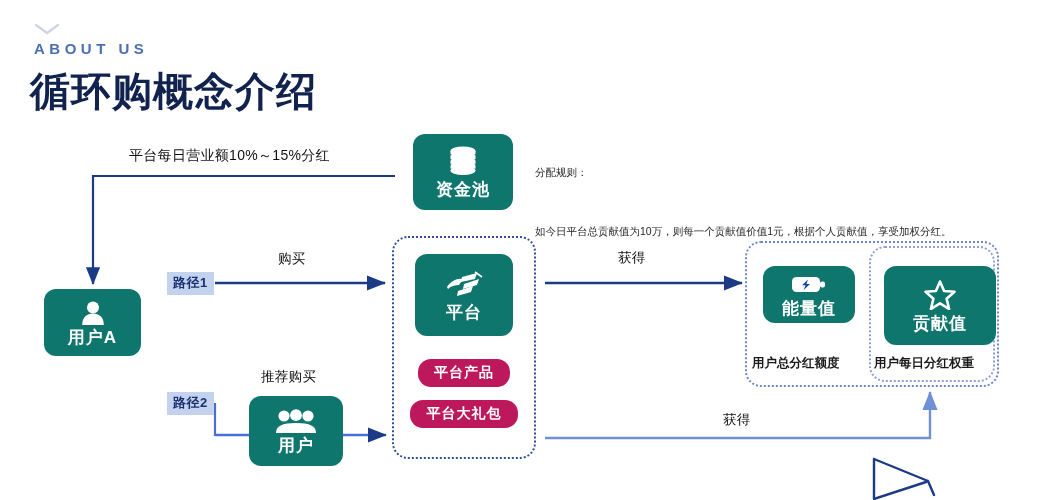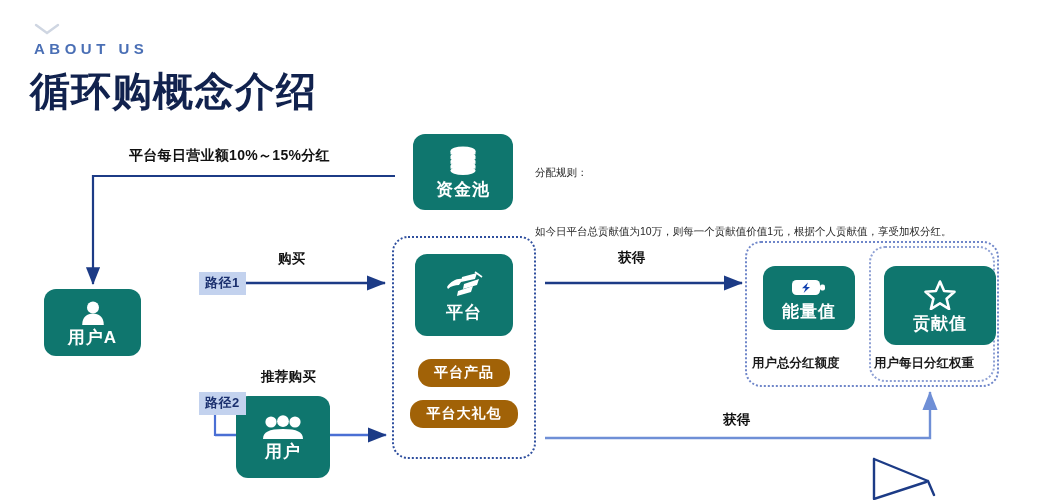--- a/index.html
+++ b/index.html
@@ -51,45 +51,45 @@
   
   #node-fund{left:413px;top:134px;width:100px;height:76px;}
   #node-fund .ico{margin-bottom:5px;}
   
   #node-usera{left:44px;top:289px;width:97px;height:67px;}
   #node-usera .ico{margin-bottom:3px;}
   
   #node-platform{left:415px;top:254px;width:98px;height:82px;}
   #node-platform .ico{margin-bottom:4px;}
   
-  #node-users{left:236px;top:396px;width:94px;height:82px;text-align:right;}
+  #node-users{left:249px;top:396px;width:94px;height:70px;text-align:right;}
   #node-users .ico{margin-bottom:2px;}
   
-  #node-energy{left:763px;top:266px;width:92px;height:64px;}
+  #node-energy{left:763px;top:266px;width:92px;height:57px;}
   #node-energy .ico{margin-bottom:5px;}
   
   #node-contrib{left:884px;top:266px;width:112px;height:79px;text-align:right;}
   #node-contrib .ico{margin-bottom:5px;}
 
   
   .dotbox{
     position:absolute;
     border:2.4px dotted #2f4f9e;
     border-radius:16px;
     box-sizing:border-box;
     background:transparent;
   }
   #box-platform{left:392px;top:236px;width:144px;height:223px;}
   #box-outcomes{left:745px;top:241px;width:254px;height:146px;border-color:#6f86c9;}
   #box-contrib{left:869px;top:246px;width:126px;height:136px;border-color:#8ea0d4;}
 
   
   .pill{
     position:absolute;
-    background:#a16207;
+    background:#be185d;
     color:#fff;
     border-radius:13px;
     font-size:14px;font-weight:bold;letter-spacing:1px;
     display:flex;align-items:center;justify-content:center;
     box-sizing:border-box;
   }
   #pill-product{left:418px;top:359px;width:92px;height:28px;}
   #pill-gift{left:410px;top:400px;width:108px;height:28px;}
 
   
@@ -97,39 +97,38 @@
     position:absolute;
     font-size:12.5px;font-weight:bold;color:#1a1a1a;
     white-space:nowrap;
   }
   #cap-energy{left:752px;top:355px;}
   #cap-contrib{left:874px;top:355px;}
 
   
   .edgelbl{
     position:absolute;
-    font-size:13.5px;font-weight:bold;color:#111;
+    font-size:13.5px;font-weight:normal;color:#111;
     white-space:nowrap;letter-spacing:.3px;
   }
   #lbl-dividend{left:129px;top:147px;font-size:14px;}
   #lbl-buy{left:278px;top:250px;}
   #lbl-recommend{left:261px;top:368px;}
   #lbl-get1{left:618px;top:249px;}
   #lbl-get2{left:723px;top:411px;}
 
   
   .badge{
     position:absolute;
     background:#c3d2ee;
     color:#1a2f6e;
     font-size:13px;font-weight:bold;
     padding:2px 6px 3px 6px;
     letter-spacing:.5px;
     white-space:nowrap;
-    margin-left:32px;
   }
   #badge-p1{left:167px;top:272px;}
   #badge-p2{left:167px;top:392px;}
 
   
   .wires{position:absolute;left:0;top:0;width:1050px;height:500px;pointer-events:none;}
 
   .deco-tri{position:absolute;left:868px;top:455px;width:70px;height:45px;}
 </style>
 </head>

